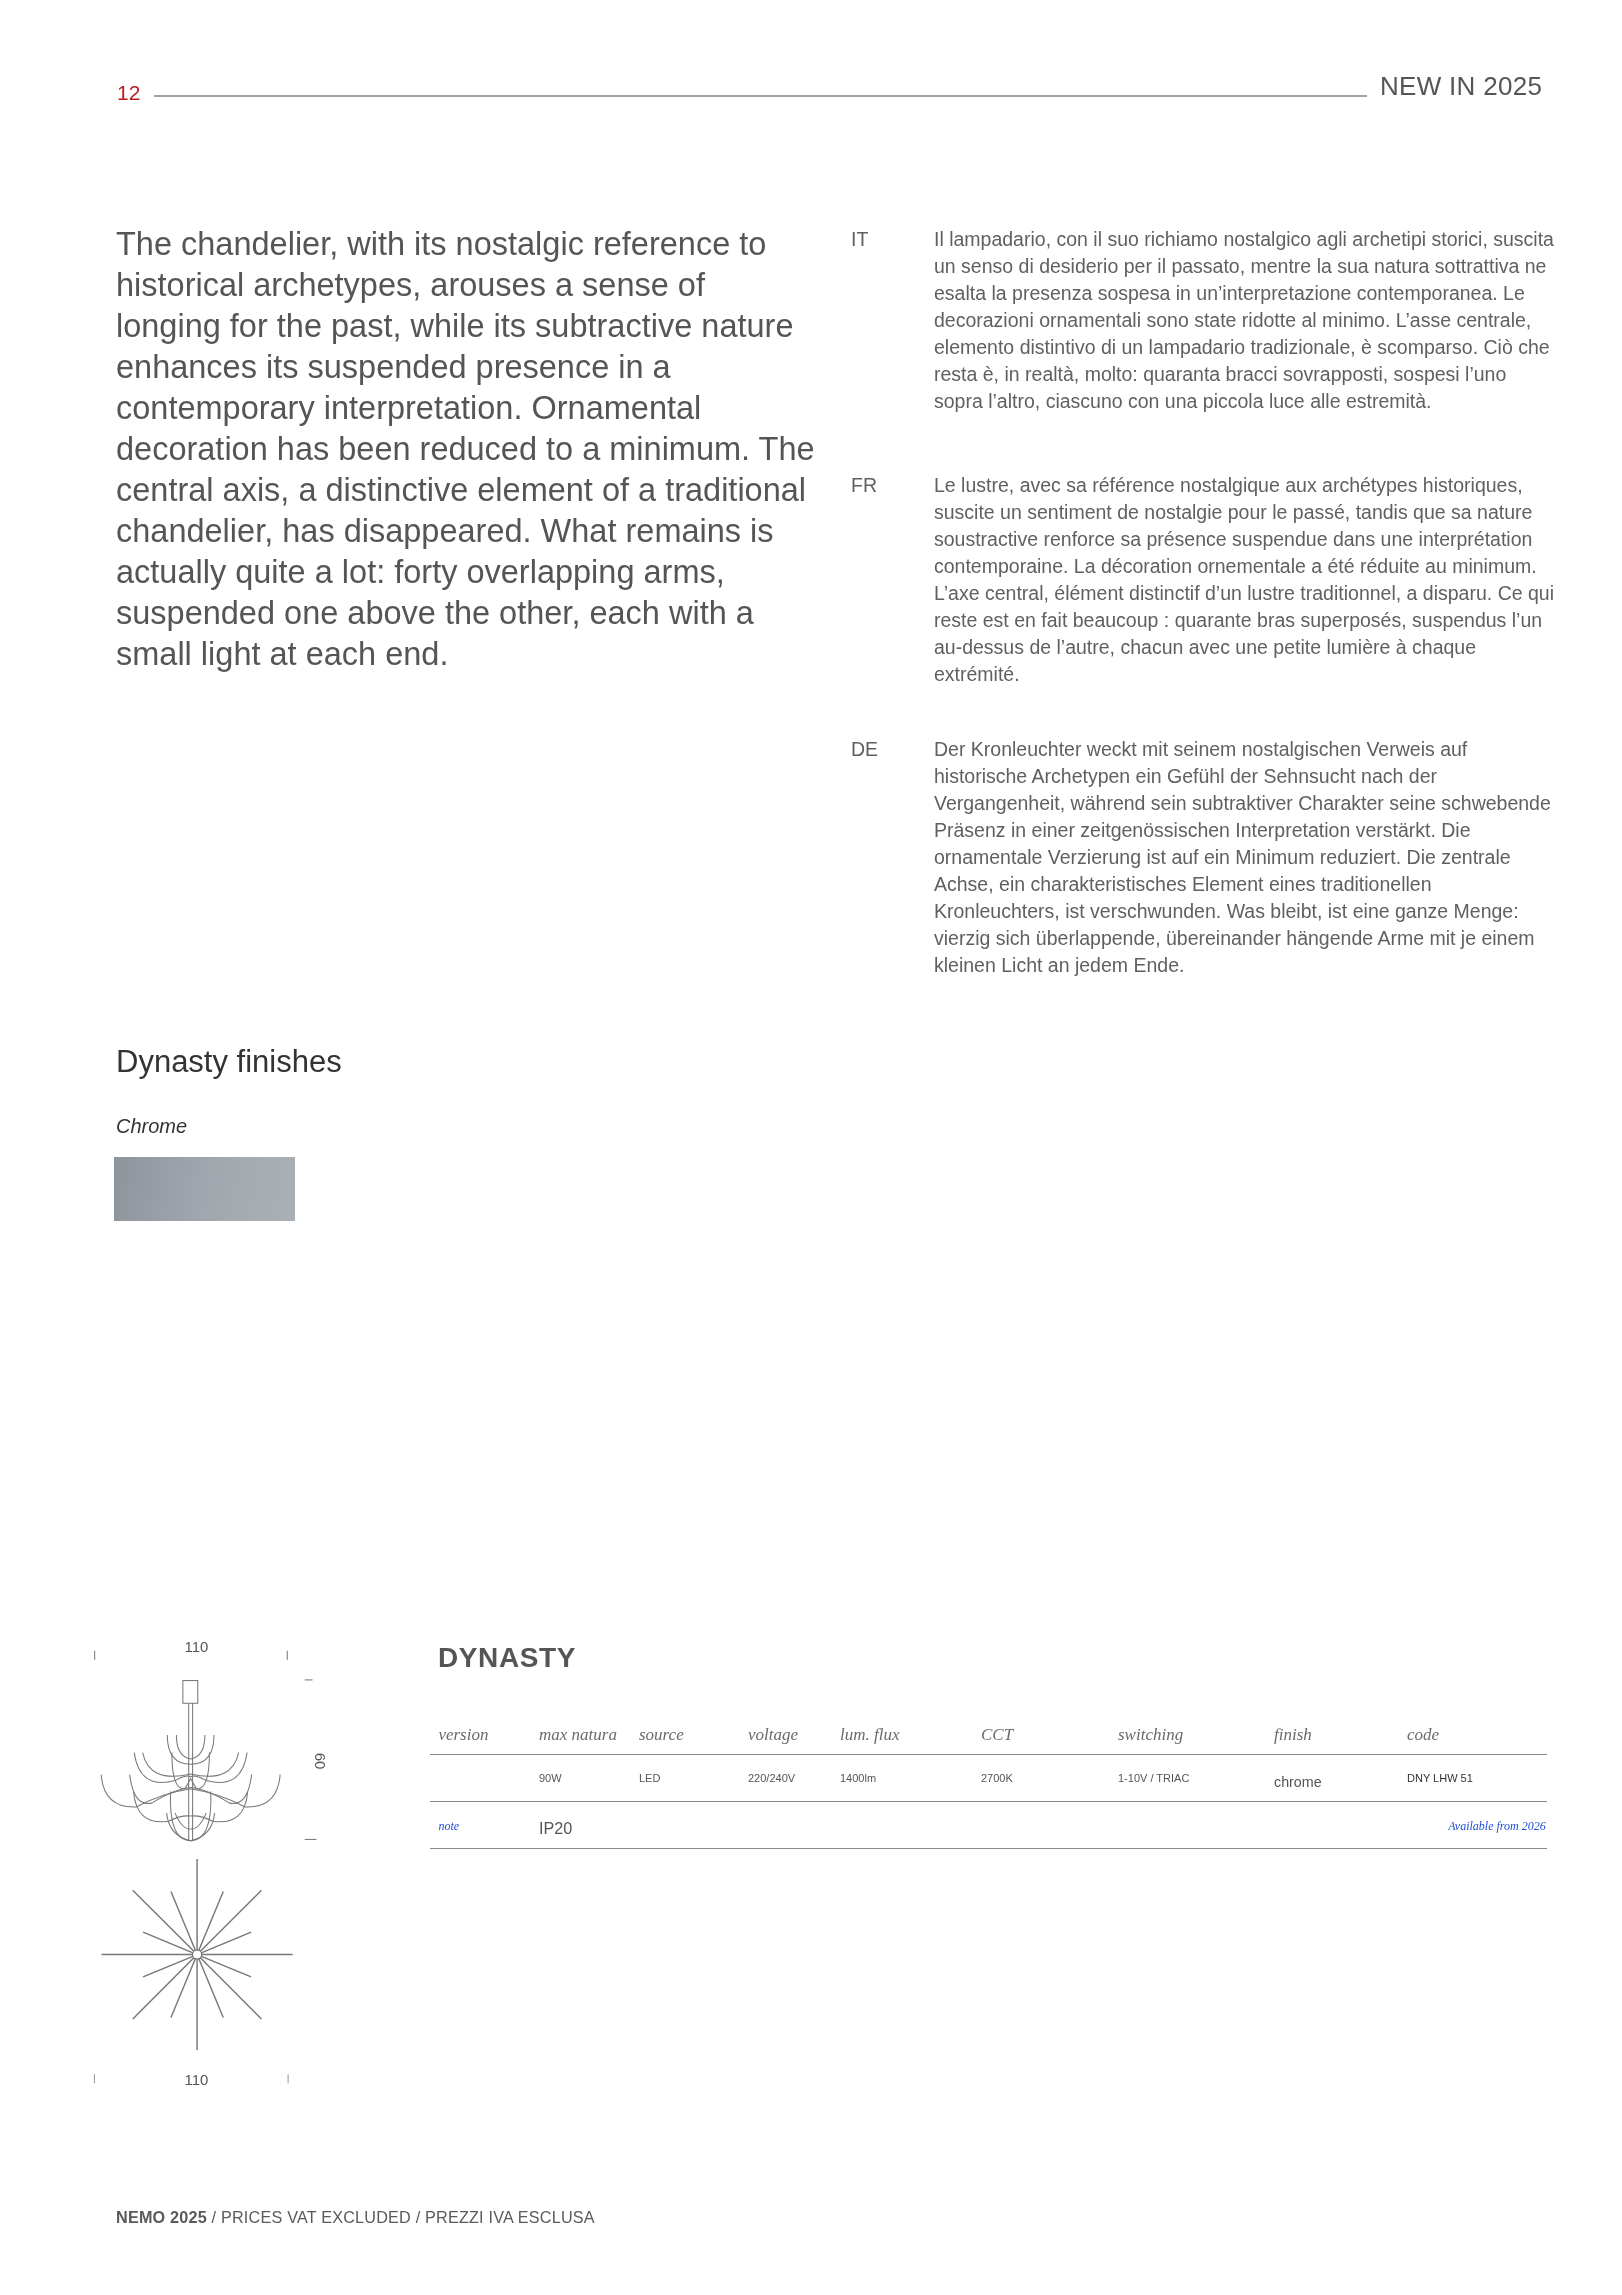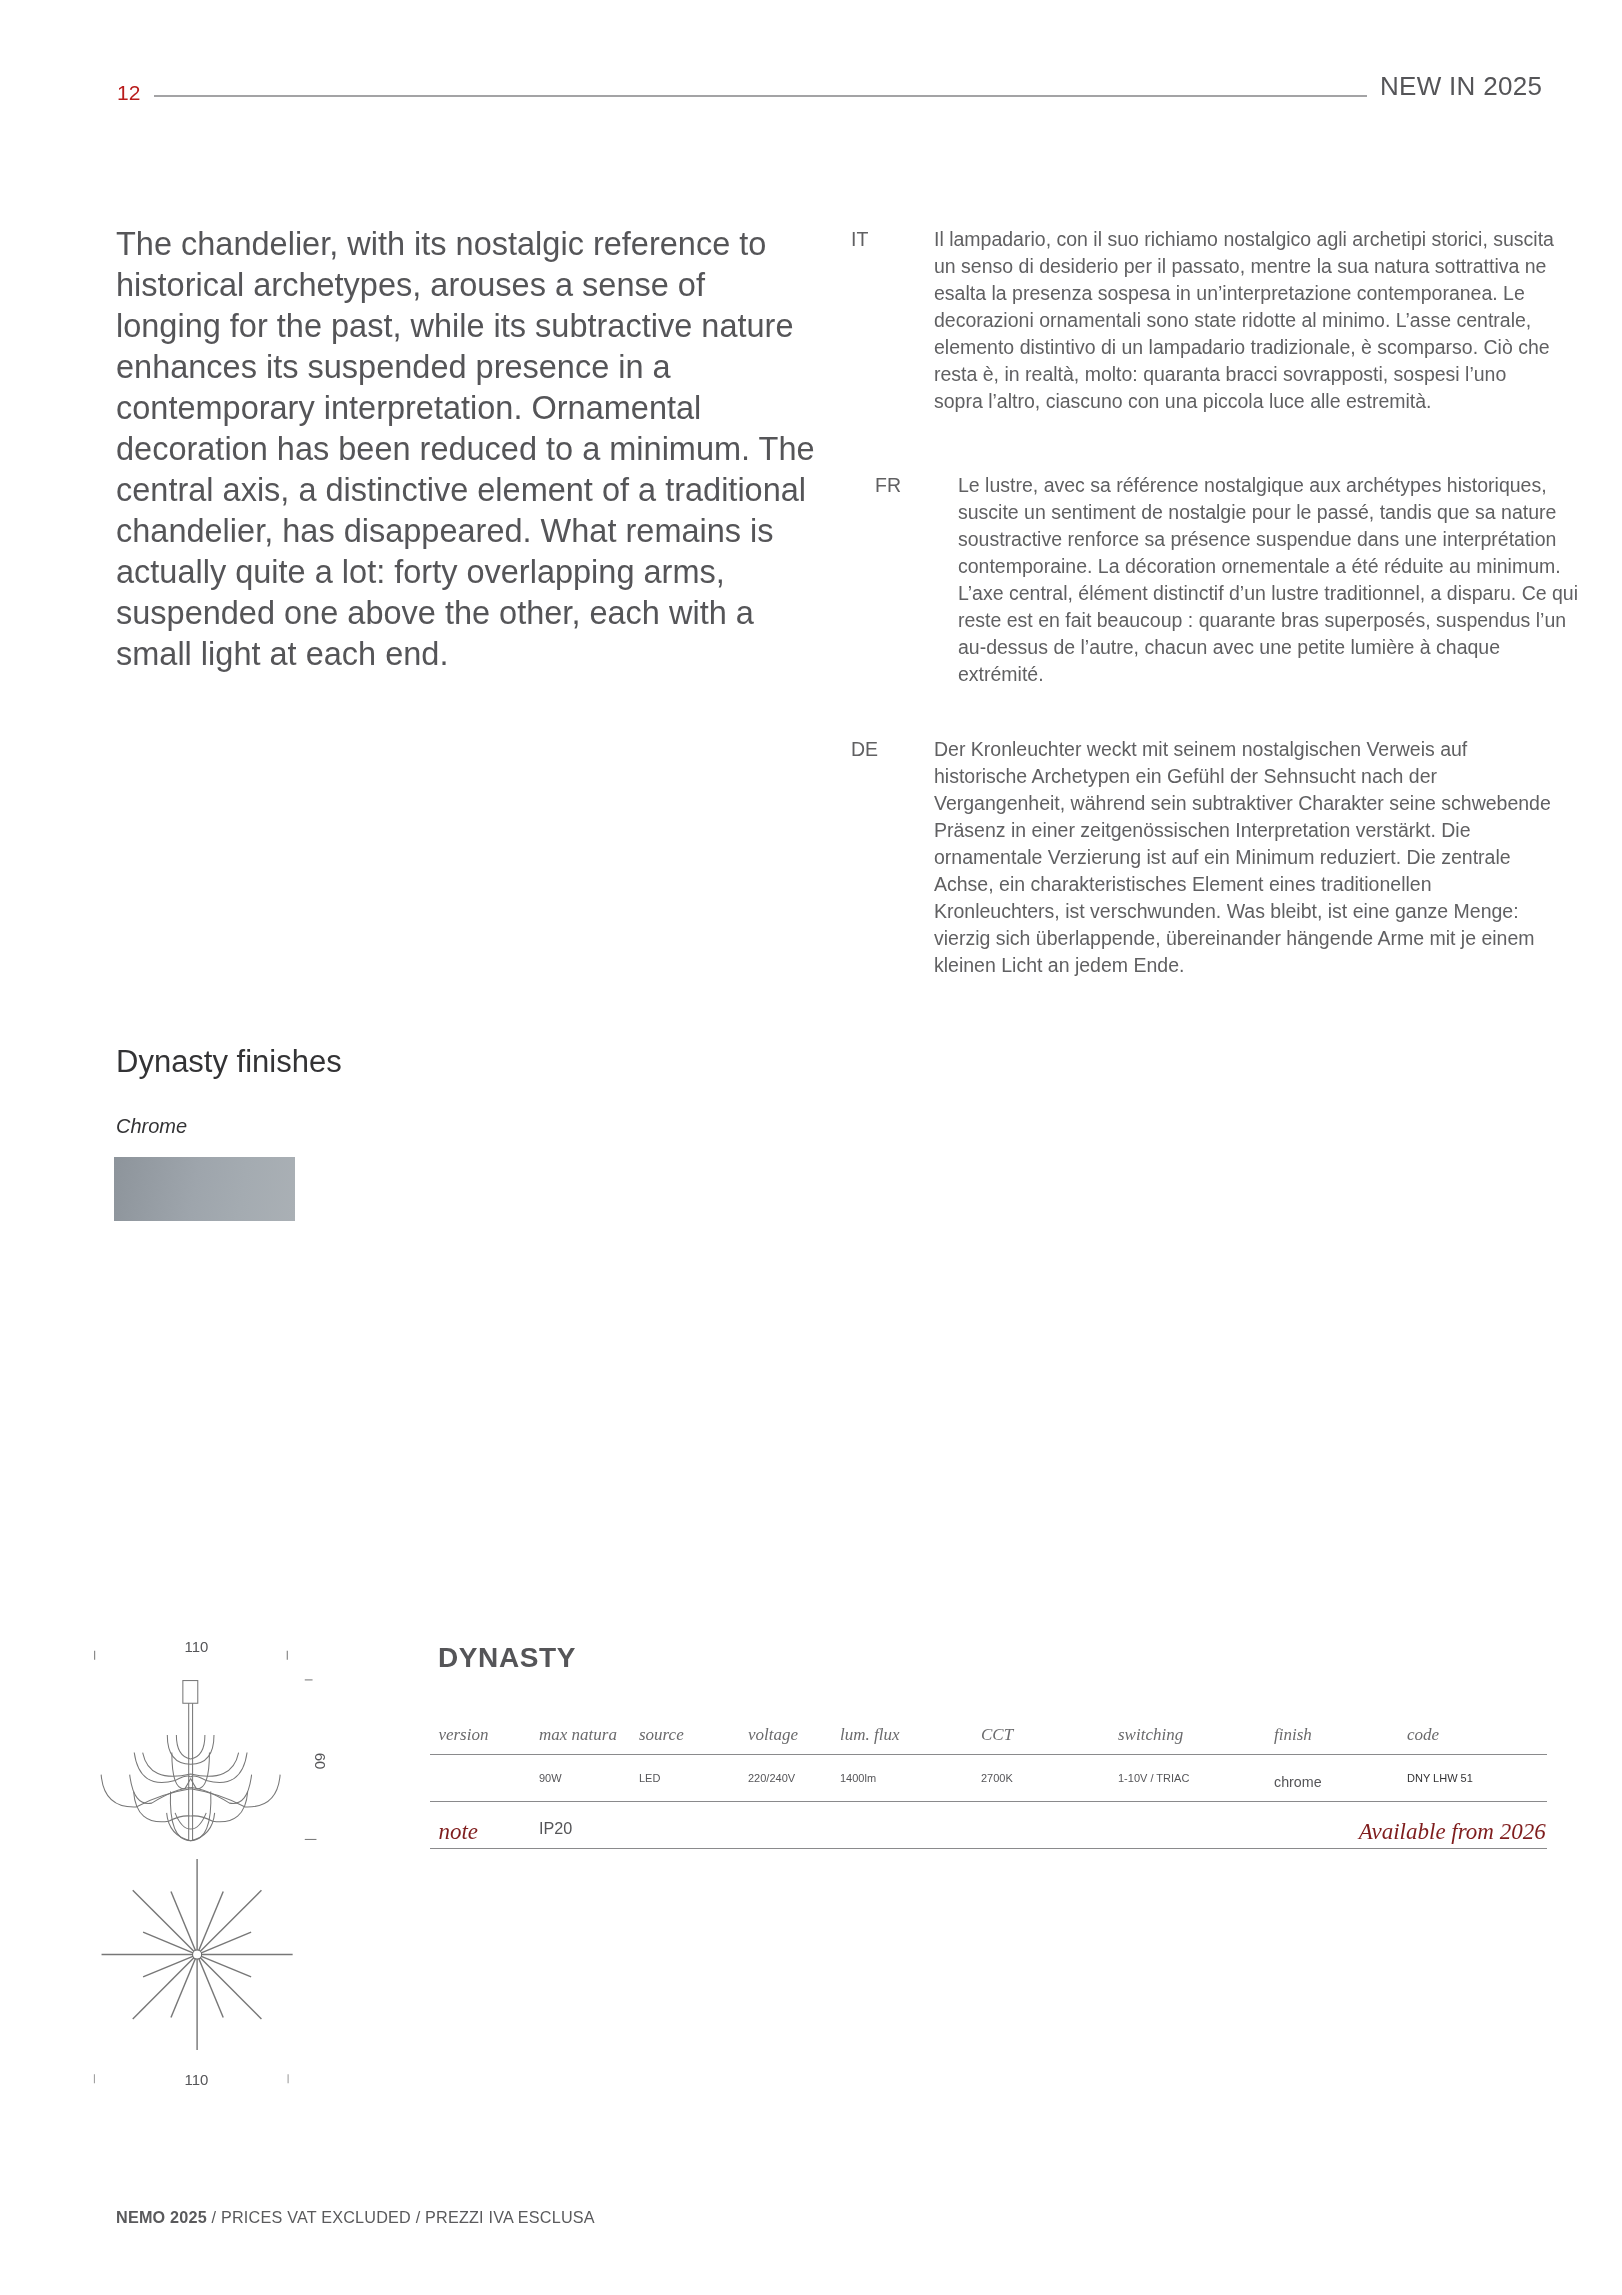--- a/index.html
+++ b/index.html
@@ -18,21 +18,21 @@
   #intro-en {
     left: 116px; top: 224px; width: 699px;
     font-size: 32.5px; line-height: 41px; color: #555558;
   }
 
   
   .trans { left: 851px; width: 708px; display: flex; }
   .trans .lang { width: 83px; font-size: 19.5px; line-height: 27px; color: #606062; flex-shrink: 0; }
   .trans .text { width: 624px; font-size: 19.5px; line-height: 27px; color: #606062; }
   #trans-it { top: 226px; }
-  #trans-fr { top: 472px; margin-left: 24px; }
+  #trans-fr { top: 472px; }
   #trans-de { top: 736px; }
 
   
   #finishes-title { left: 116px; top: 1044px; font-size: 31px; color: #333335; }
   #finish-label { left: 116px; top: 1115px; font-size: 20px; font-style: italic; color: #333335; }
   #finish-swatch {
     left: 114px; top: 1157px; width: 181px; height: 64px;
     background: linear-gradient(100deg, #8d949b 0%, #9ea5ac 45%, #a4abb1 70%, #aab0b5 100%);
   }
 
@@ -45,21 +45,21 @@
   #product-name {
     left: 438px; top: 1642px; font-size: 28px; font-weight: bold; color: #555558; letter-spacing: 0.6px;
   }
   #spec-table { left: 430px; top: 1716px; width: 1117px; }
   .spec-row { position: relative; height: 46px; border-bottom: 1.3px solid #8a8a8c; }
   .spec-row.header { height: 38px; }
   .cell { position: absolute; top: 0; white-space: nowrap; }
   .spec-row.header .cell { top: 9px; font-family: "Liberation Serif", serif; font-style: italic; font-size: 17px; color: #6a6a6c; }
   .spec-row.values .cell { top: 17px; font-size: 11px; color: #555558; }
   .spec-row.note .cell { top: 17px; font-size: 16.2px; color: #555558; }
-  .spec-row.note .cell.italic-serif { font-family: "Liberation Serif", serif; font-style: italic; font-size: 23px; color: #7f1d1d; }
+  .spec-row.note .cell.italic-serif { font-family: "Liberation Serif", serif; font-style: italic; font-size: 12px; color: #1d4ed8; }
   .c-version { left: 8.4px; }
   .c-power { left: 109px; }
   .c-source { left: 209px; }
   .c-voltage { left: 318px; }
   .c-flux { left: 410px; text-align: right; }
   .c-cct { left: 551px; }
   .c-switch { left: 688px; }
   .c-finish { left: 844px; }
   .c-code { left: 977px; }
   .c-avail { right: 1.3px; }

